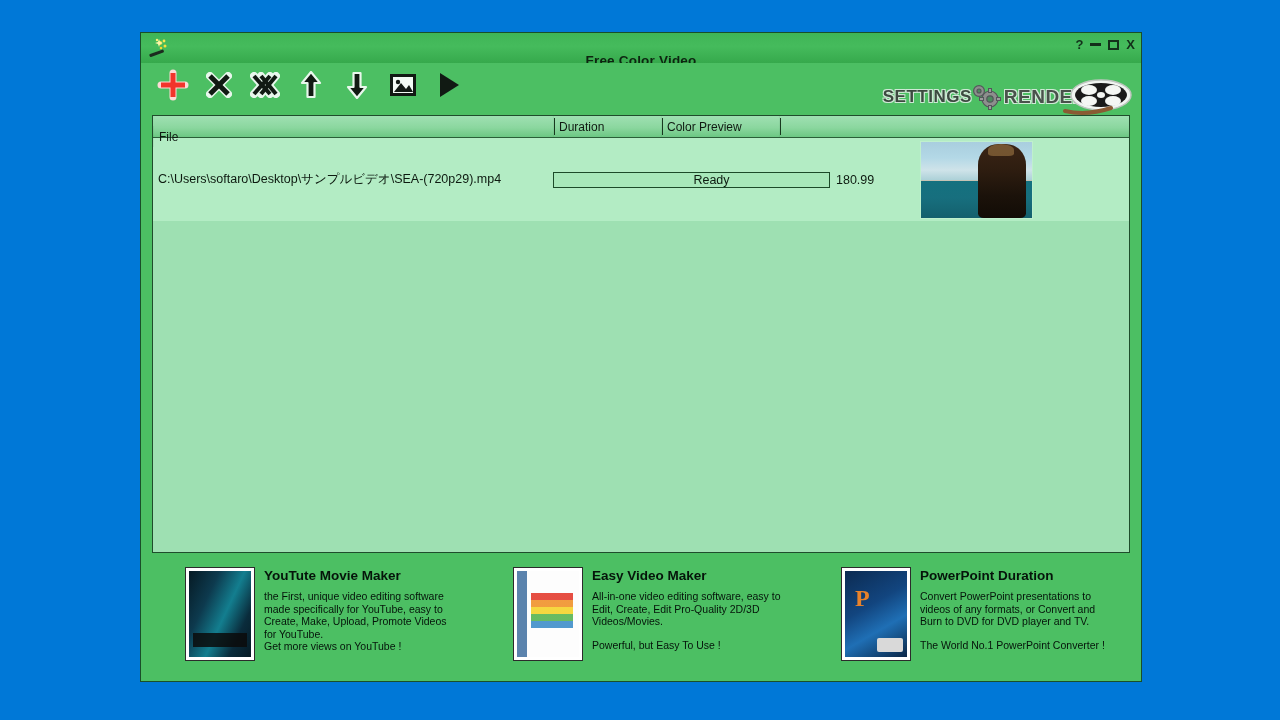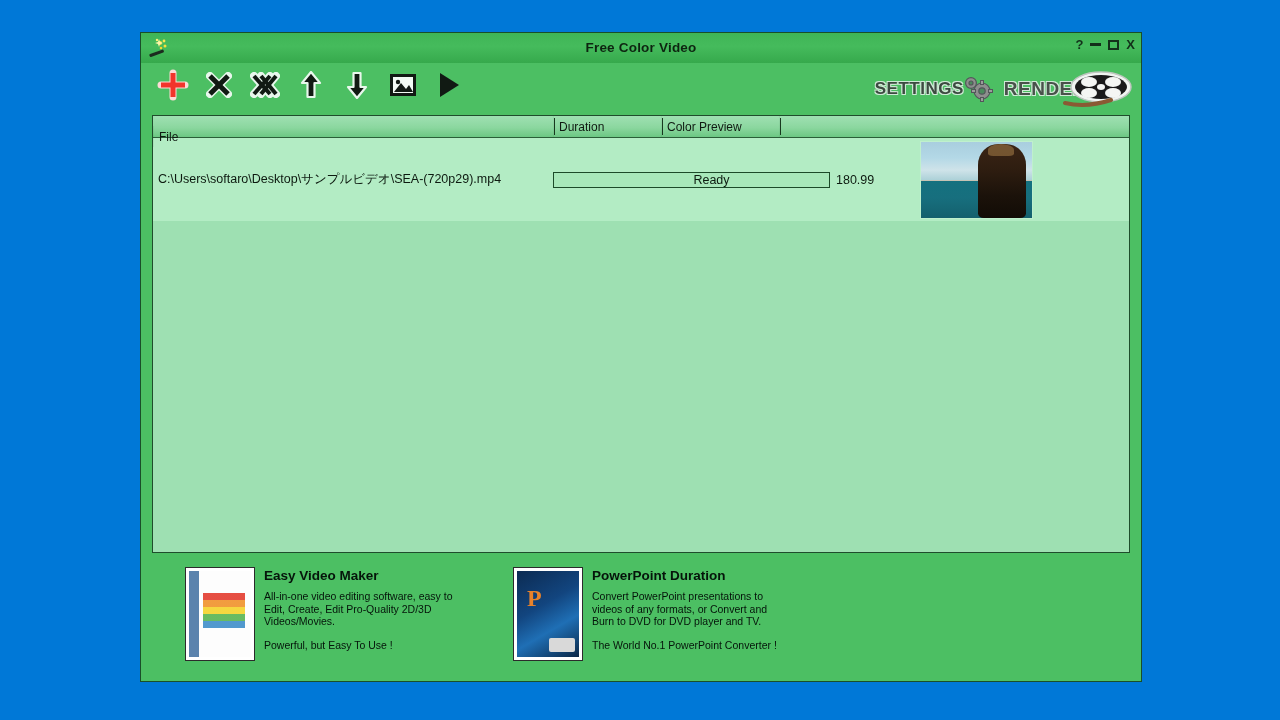--- a/index.html
+++ b/index.html
@@ -28,21 +28,21 @@
     height: 30px;
     background: linear-gradient(to bottom, #3fb556 0%, #45bb5c 45%, #36a94c 100%);
     flex: 0 0 auto;
   }
   .app-icon {
     position: absolute; left: 7px; top: 4px;
     width: 22px; height: 22px;
   }
   .title-text {
     position: absolute;
-    left: 0; right: 0; top: 7px;
+    left: 0; right: 0; top: 20px;
     text-align: center;
     font-size: 13.5px;
     font-weight: bold;
     color: #0d2410;
     letter-spacing: .2px;
   }
   .win-btns {
     position: absolute;
     right: 6px; top: 5px;
     display: flex;
@@ -81,24 +81,23 @@
     display: flex;
     align-items: center;
     gap: 10px;
   }
   .tb-btn {
     width: 36px; height: 40px;
     display: flex; align-items: center; justify-content: center;
   }
   .tb-right {
     position: absolute;
-    right: 8px; top: 6px;
-    display: flex;
-    align-items: center;
-    gap: 8px;
+    right: 8px; top: 14px;
+    display: flex;
+    align-items: center;
   }
   .brandbtn { display: flex; align-items: center; }
   .brand-label {
     font-size: 17px;
     font-weight: bold;
     font-variant: small-caps;
     color: #3c4a40;
     text-shadow: 1px 1px 0 #cfe9d6, -1px -1px 0 #cfe9d6, 1px -1px 0 #cfe9d6, -1px 1px 0 #cfe9d6;
     letter-spacing: .5px;
   }
@@ -468,20 +467,33 @@
       </div>
 
       <div class="cell" style="width:96px;"></div>
     </div>
 
     <div class="list-body"></div>
   </div>
 
   <div class="ads">
 
+    <div class="ad">
+      <span class="ad-box">
+        <span class="boxart ymm"></span>
+      </span>
+      <span class="ad-text">
+        <div class="ad-title">YouTute Movie Maker</div>
+        <div class="ad-desc">the First, unique video editing software
+made specifically for YouTube, easy to
+Create, Make, Upload, Promote Videos
+for YouTube.
+Get more views on YouTube !</div>
+      </span>
+    </div>
 
     <div class="ad">
       <span class="ad-box">
         <span class="boxart evm"></span>
       </span>
       <span class="ad-text">
         <div class="ad-title">Easy Video Maker</div>
         <div class="ad-desc">All-in-one video editing software, easy to
 Edit, Create, Edit Pro-Quality 2D/3D
 Videos/Movies.</div>

